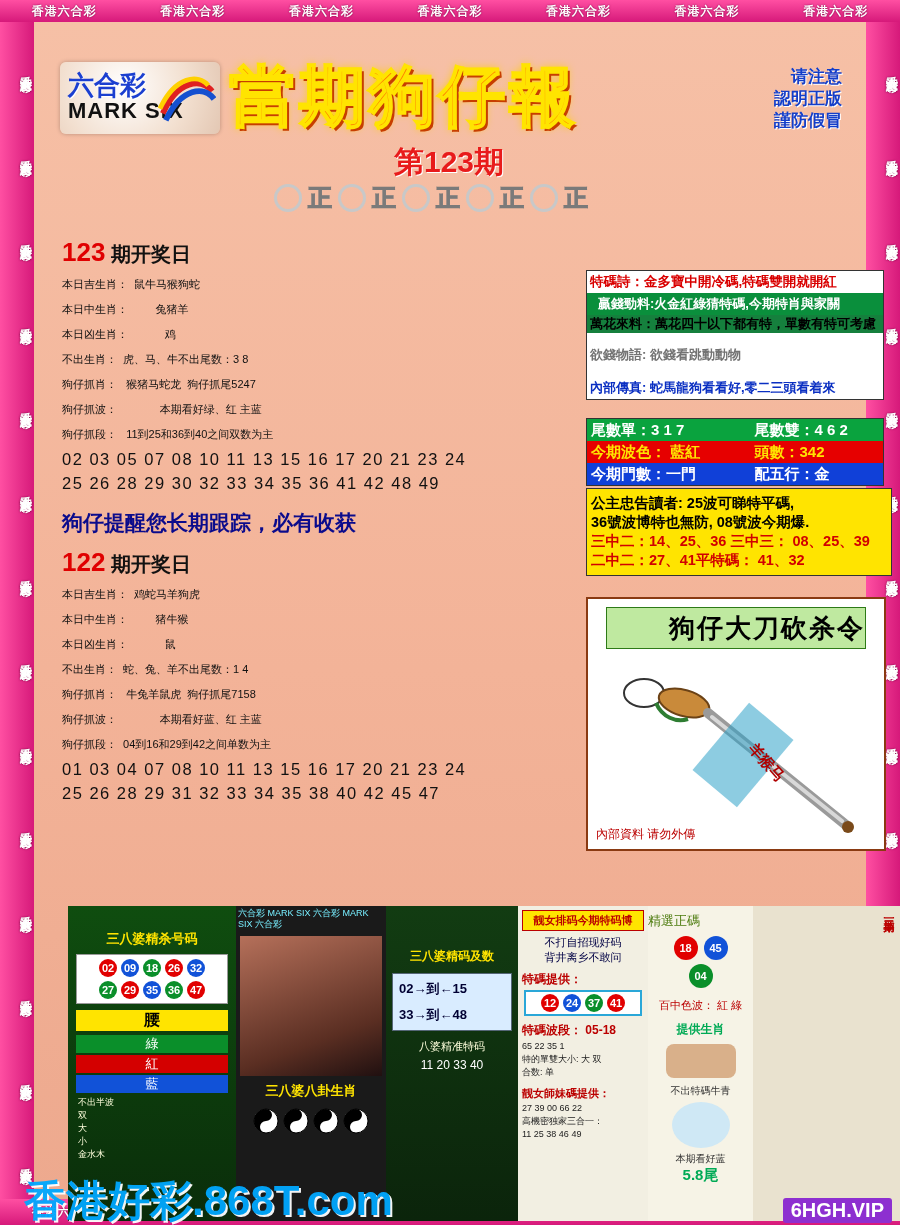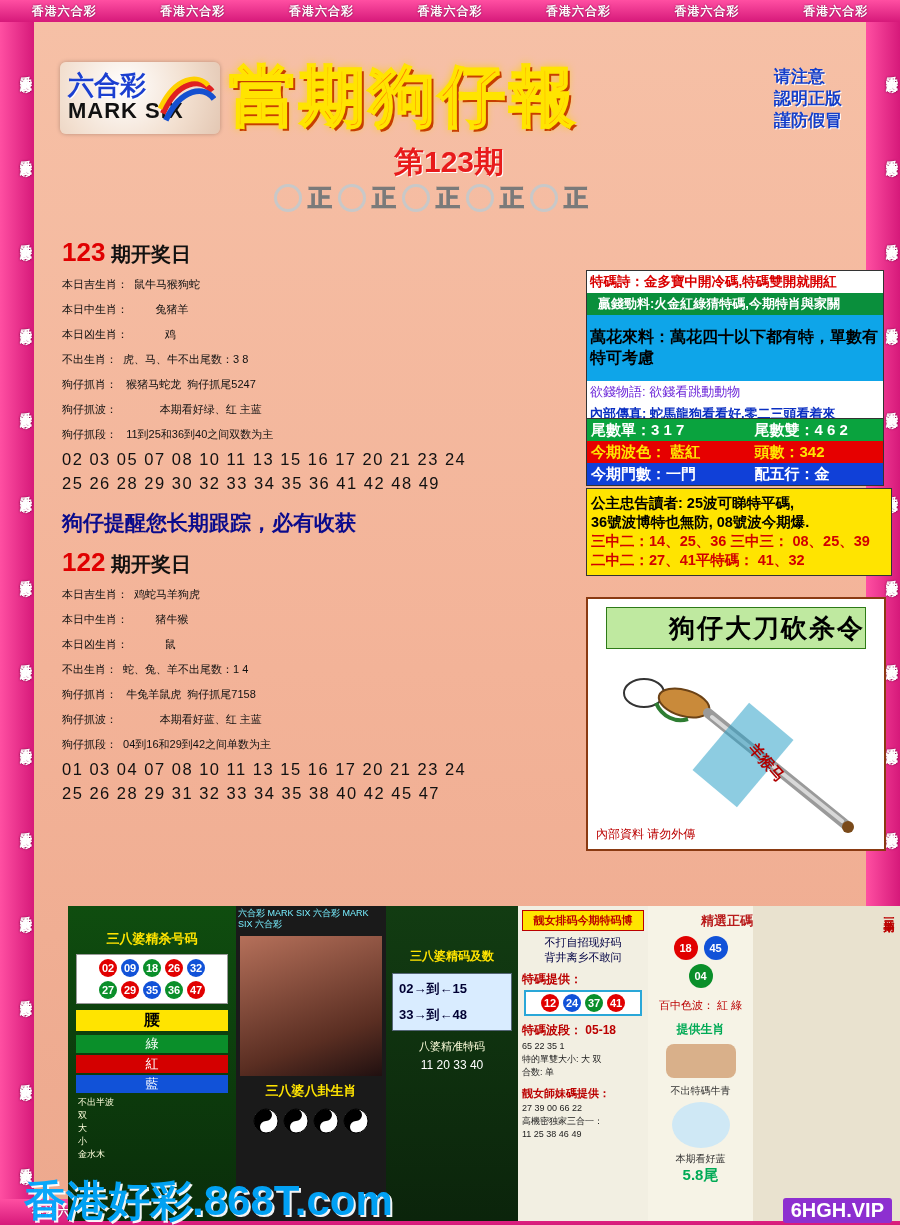--- a/index.html
+++ b/index.html
@@ -35,42 +35,42 @@
   .logo .swirl{position:absolute;right:4px;top:8px;width:58px;height:58px;}
 
   .title{position:absolute;left:195px;top:32px;width:490px;height:84px;
      font-size:66px;font-weight:bold;letter-spacing:4px;
      color:#ff7a00;
      -webkit-text-stroke:2px #ffe400;
      text-shadow:3px 3px 0 #c73e00, 0 0 8px #ffd000;
      line-height:84px;white-space:nowrap;}
   .issue{position:absolute;left:360px;top:120px;font-size:30px;font-weight:bold;color:#e81b1b;
      text-shadow:1px 1px 0 #fff;}
-  .notice{position:absolute;right:24px;top:44px;text-align:left;line-height:22px;}
+  .notice{position:absolute;right:24px;top:44px;text-align:right;line-height:22px;}
   .notice div{font-size:17px;font-weight:bold;color:#143ec9;text-shadow:1px 1px 0 #fff;}
 
   .zhengrow{position:absolute;left:240px;top:160px;display:flex;align-items:center;gap:6px;}
   .zhengrow .cell{font-size:24px;font-weight:bold;color:#b8b8b8;-webkit-text-stroke:1px #7a7a7a;}
   .zhengrow .oh{width:22px;height:22px;border:3px solid #c8c8c8;border-radius:50%;}
 
   
   .left-col{position:absolute;left:28px;top:215px;width:490px;color:#111;}
   .sec-head{font-size:20px;font-weight:bold;margin-bottom:4px;}
   .sec-head .num{color:#e00000;font-size:26px;font-weight:bold;}
   .ln{font-size:11px;line-height:25px;white-space:pre;}
   .nums{font-size:16.5px;line-height:24px;letter-spacing:1.5px;}
   .remind{font-size:21px;font-weight:bold;color:#0b0b8c;margin:14px 0 10px 0;}
 
   
   .rbox{position:absolute;left:552px;width:296px;}
   .poem{top:248px;background:#ffffff;border:1px solid #333;}
   .poem .r1{font-size:13.5px;color:#d90000;font-weight:bold;padding:2px 3px;background:#fff;}
   .poem .r2{font-size:13px;color:#ffffff;font-weight:bold;padding:2px 11px;background:#0a8f3c;}
-  .poem .r3{font-size:16px;color:#000;font-weight:bold;padding:12px 3px;background:#0ea5e9;}
-  .poem .r4{font-size:13px;color:#6d28d9;font-weight:normal;padding:2px 3px;background:#fff;}
+  .poem .r3{font-size:13px;color:#000;font-weight:bold;padding:0 3px;background:#15803d;}
+  .poem .r4{font-size:13px;color:#737373;font-weight:bold;padding:13px 3px;background:#fff;}
   .poem .r5{font-size:13px;color:#0a2fc2;font-weight:bold;padding:2px 3px;background:#ffffff;}
 
   .tbl{top:396px;border:1px solid #333;}
   .tbl .row{display:flex;font-size:15px;font-weight:bold;height:22px;align-items:center;}
   .tbl .row.g{background:#0aa33e;color:#fff;}
   .tbl .row.r{background:#e60000;color:#ffe400;}
   .tbl .row.b{background:#1040d8;color:#fff;}
   .tbl .c1{width:56%;padding-left:4px;}
   .tbl .c2{width:44%;}
 
@@ -354,21 +354,21 @@
       <div class="mini" style="margin:2px 4px;color:#222;">65 22 35 1</div>
       <div class="mini" style="margin:2px 4px;color:#222;">特的單雙大小: 大 双</div>
       <div class="mini" style="margin:2px 4px;color:#222;">合数:      单</div>
       <div style="font-size:11px;color:#b00;font-weight:bold;margin:8px 4px 0;">靓女師妹碼提供：</div>
       <div class="mini" style="margin:2px 4px;color:#222;">27 39 00 66 22</div>
       <div class="mini" style="margin:2px 4px;color:#222;">高機密独家三合一：</div>
       <div class="mini" style="margin:2px 4px;color:#222;">11 25 38 46 49</div>
     </div>
 
     <div class="panel p5">
-      <div style="font-size:13px;font-weight:bold;color:#b91c1c;text-align:right;margin-top:6px;">精選正碼</div>
+      <div style="font-size:13px;font-weight:normal;color:#4d7c0f;text-align:left;margin-top:6px;">精選正碼</div>
       <div style="display:flex;gap:6px;justify-content:center;margin-top:6px;">
         <span class="badge b-red" style="width:24px;height:24px;line-height:24px;">18</span>
         <span class="badge b-blue" style="width:24px;height:24px;line-height:24px;">45</span>
       </div>
       <div style="display:flex;justify-content:center;margin-top:4px;">
         <span class="badge b-green" style="width:24px;height:24px;line-height:24px;">04</span>
       </div>
       <div style="font-size:11px;color:#b00;text-align:center;margin-top:10px;">百中色波： 紅 綠</div>
       <div style="font-size:12px;color:#0a5;font-weight:bold;text-align:center;margin-top:8px;">提供生肖</div>
       <div style="margin:6px auto;width:70px;height:34px;background:#d9b08a;border-radius:8px;"></div>

